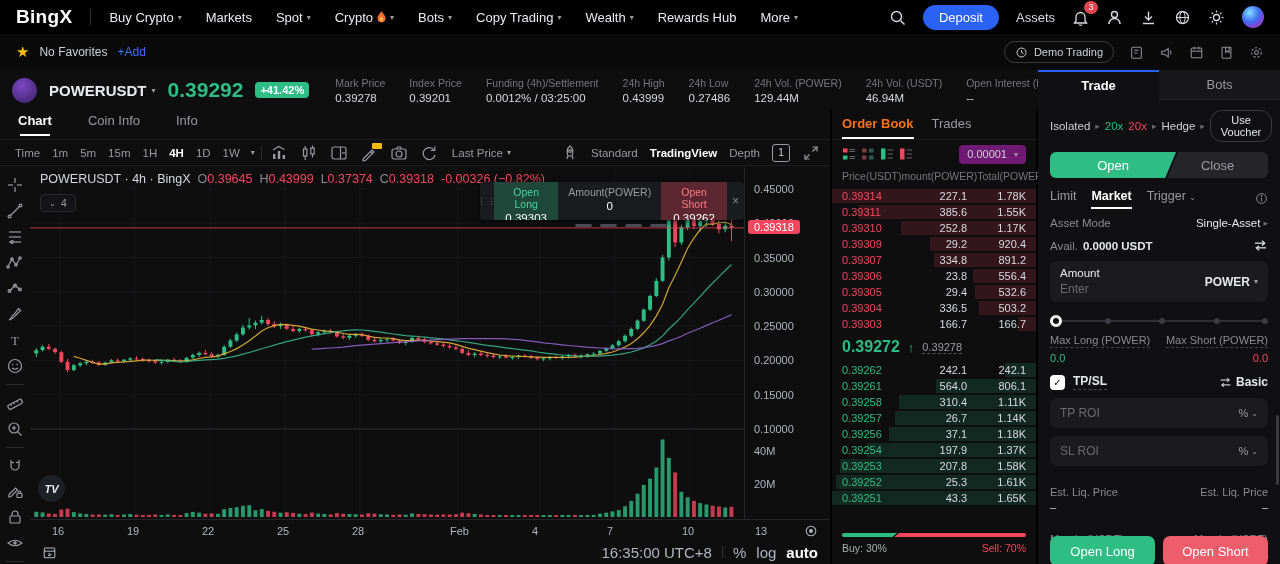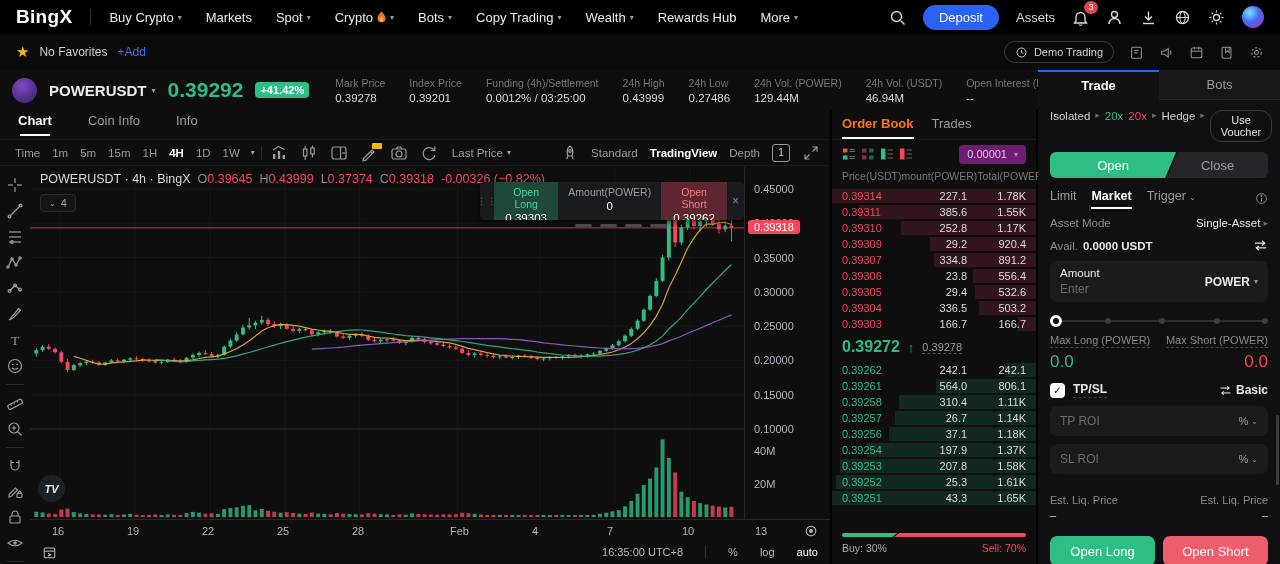--- a/index.html
+++ b/index.html
@@ -77,24 +77,24 @@
 .ow-x{width:20px;display:flex;align-items:center;justify-content:center;color:#8a8a90;cursor:pointer}
 .dashes{position:absolute;left:545px;top:57px;display:flex;gap:8px}
 .dash{width:17px;height:3px;border-radius:2px;background:#4a4a4f;cursor:pointer}
 .tvlogo{position:absolute;left:8px;top:308px;width:27px;height:27px;border-radius:50%;background:#1d2025;display:flex;align-items:center;justify-content:center;color:#e6e9ee;font-weight:bold;font-size:11px;font-style:italic}
 .yaxis{position:absolute;left:744px;top:0;width:86px;height:352px;border-left:1px solid #26262a;font-size:11px;color:#b2b5be}
 .ytick{position:absolute;left:9px;white-space:nowrap}
 .pbadge{position:absolute;left:3px;background:#f6465d;color:#fff;border-radius:3px;padding:1px 6px;font-size:11px}
 .timerow{position:absolute;left:30px;top:352px;right:0;height:22px;border-top:1px solid #26262a;color:#b2b5be;font-size:11px}
 .ttick{position:absolute;top:5px}
 .axgear{position:absolute;right:12px;top:4px;cursor:pointer}
-.botbar{position:absolute;left:30px;top:374px;right:0;height:22px;display:flex;align-items:center;color:#b2b5be;font-size:11px;padding:0 12px;gap:22px}
+.botbar{position:absolute;left:30px;top:374px;right:0;height:22px;display:flex;align-items:center;color:#b2b5be;font-size:15px;padding:0 12px;gap:10px}
 .botbar .sp{flex:1}
 .botbar .bsep{width:1px;height:12px;background:#333}
-.botbar .on{color:#fff;font-weight:normal}
+.botbar .on{color:#fff;font-weight:bold}
 .botbar span{cursor:pointer}
 
 .ob-col{position:absolute;top:110px;left:830px;width:208px;bottom:0;background:#0e0e0f;border-left:2px solid #000;border-right:2px solid #000}
 .ob-tabs{height:30px;display:flex;gap:18px;padding:0 10px;align-items:flex-end;border-bottom:1px solid #1c1c20}
 .ob-tab{font-size:13px;color:#9a9aa0;padding-bottom:8px;position:relative;cursor:pointer}
 .ob-tab.on{color:#f97316;font-weight:bold}
 .ob-tab.on:after{content:"";position:absolute;left:0;right:0;bottom:0;height:2px;background:#fff}
 .ob-controls{height:28px;display:flex;align-items:center;padding:0 10px;gap:5px}
 .obm{cursor:pointer;display:flex}
 .prec{margin-left:auto;background:#701a75;border-radius:4px;height:19px;display:flex;align-items:center;gap:7px;padding:0 8px;font-size:11px;color:#cfd1d4;cursor:pointer}
@@ -116,21 +116,21 @@
 .rgreen{background:#2ebd85;clip-path:polygon(0 0,100% 0,calc(100% - 5px) 100%,0 100%);border-radius:2px 0 0 2px}
 .rred{background:#f6465d;clip-path:polygon(5px 0,100% 0,100% 100%,0 100%);border-radius:0 2px 2px 0;margin-left:-3px}
 .rlabels{display:flex;justify-content:space-between;font-size:10.5px;margin-top:5px}
 .rlabels .b{color:#aab0ae}.rlabels .s{color:#f6465d}
 
 .trade-col{position:absolute;top:70px;left:1038px;width:242px;bottom:0;background:#101013}
 .ttabs{height:30px;display:flex}
 .ttab{flex:1;display:flex;align-items:center;justify-content:center;font-size:13px;color:#9a9aa0;background:#17171a;border-bottom:1px solid #232327;cursor:pointer}
 .ttab.on{color:#fff;font-weight:bold;background:#101013;border-bottom:none;box-shadow:inset 0 2px 0 #2a62f5}
 .tbody{padding:0 12px;position:relative;height:calc(100% - 30px)}
-.row-lev{margin:10px 0;display:flex;gap:5px;font-size:11.5px;color:#cfd1d4}
+.row-lev{margin:10px 0;display:flex;align-items:center;gap:5px;font-size:11.5px;color:#cfd1d4}
 .row-lev .g{color:#2ebd85}.row-lev .r{color:#f6465d}
 .arr{color:#6a6a70;font-size:9px}
 .voucher{margin-left:auto;border:1px solid #3a3a3e;border-radius:12px;padding:3px 10px;font-size:11px;color:#e5e7ea;cursor:pointer;background:none}
 .oc{display:flex;height:26px}
 .btn-open{flex:1.25;background:#2ebd85;color:#fff;clip-path:polygon(0 0,100% 0,calc(100% - 11px) 100%,0 100%);border-radius:6px 0 0 6px;display:flex;align-items:center;justify-content:center;font-size:13px;cursor:pointer}
 .btn-close{flex:1;background:#26262a;color:#9a9aa0;clip-path:polygon(11px 0,100% 0,100% 100%,0 100%);margin-left:-9px;border-radius:0 6px 6px 0;display:flex;align-items:center;justify-content:center;font-size:13px;cursor:pointer}
 .row-types{margin-top:10px;display:flex;align-items:center;gap:15px;font-size:12.5px;color:#9a9aa0;height:20px}
 .otype{cursor:pointer;position:relative;padding-bottom:4px}
 .otype.on{color:#fff;font-weight:bold}
 .otype.on:after{content:"";position:absolute;left:0;right:0;bottom:-2px;height:2px;background:#fff}
@@ -144,21 +144,21 @@
 .amtbox .lab{font-size:11.5px;color:#e5e7ea;font-weight:normal}
 .amtbox input{background:none;border:none;outline:none;color:#e5e7ea;font-size:12px;width:100%;margin-top:3px}
 .amtbox input::placeholder{color:#6a6a70}
 .unit{display:flex;align-items:center;gap:4px;color:#e5e7ea;font-size:12px;font-weight:bold;cursor:pointer}
 .slider{margin-top:13px;position:relative;height:12px;cursor:pointer}
 .strack{position:absolute;left:4px;right:4px;top:5px;height:2px;background:#2e2e32}
 .sdot{position:absolute;top:3px;width:6px;height:6px;border-radius:50%;background:#3c3c41}
 .shandle{position:absolute;top:0;left:0;width:12px;height:12px;border-radius:50%;background:#101013;border:3px solid #fff}
 .maxrow{margin-top:7px;display:flex;justify-content:space-between;font-size:11px;color:#8a8a90}
 .maxrow span{border-bottom:1px dashed #44444a;padding-bottom:1px}
-.maxval{margin-top:4px;display:flex;justify-content:space-between;font-size:17px}
+.maxval{margin-top:4px;display:flex;justify-content:space-between;font-size:11px}
 .maxval .g{color:#2ebd85}.maxval .r{color:#f6465d}
 .tpslrow{margin-top:10px;display:flex;align-items:center;gap:8px;font-size:12px}
 .cbox{width:15px;height:15px;background:#fff;border-radius:4px;display:flex;align-items:center;justify-content:center;color:#111;font-size:10px;font-weight:bold;cursor:pointer}
 .tpsl-lab{color:#e5e7ea;font-weight:bold;border-bottom:1px dashed #44444a;padding-bottom:1px}
 .basic{margin-left:auto;display:flex;align-items:center;gap:4px;color:#e5e7ea;font-weight:bold;cursor:pointer}
 .roibox{margin-top:8px;background:#1b1b1e;border-radius:7px;height:30px;display:flex;align-items:center;padding:0 10px}
 .roibox input{flex:1;background:none;border:none;outline:none;color:#e5e7ea;font-size:12px}
 .roibox input::placeholder{color:#6a6a70}
 .roibox .u{color:#9a9aa0;font-size:11px;display:flex;align-items:center;gap:3px;cursor:pointer}
 .liq{margin-top:20px;display:flex;justify-content:space-between;font-size:11px;color:#8a8a90}

